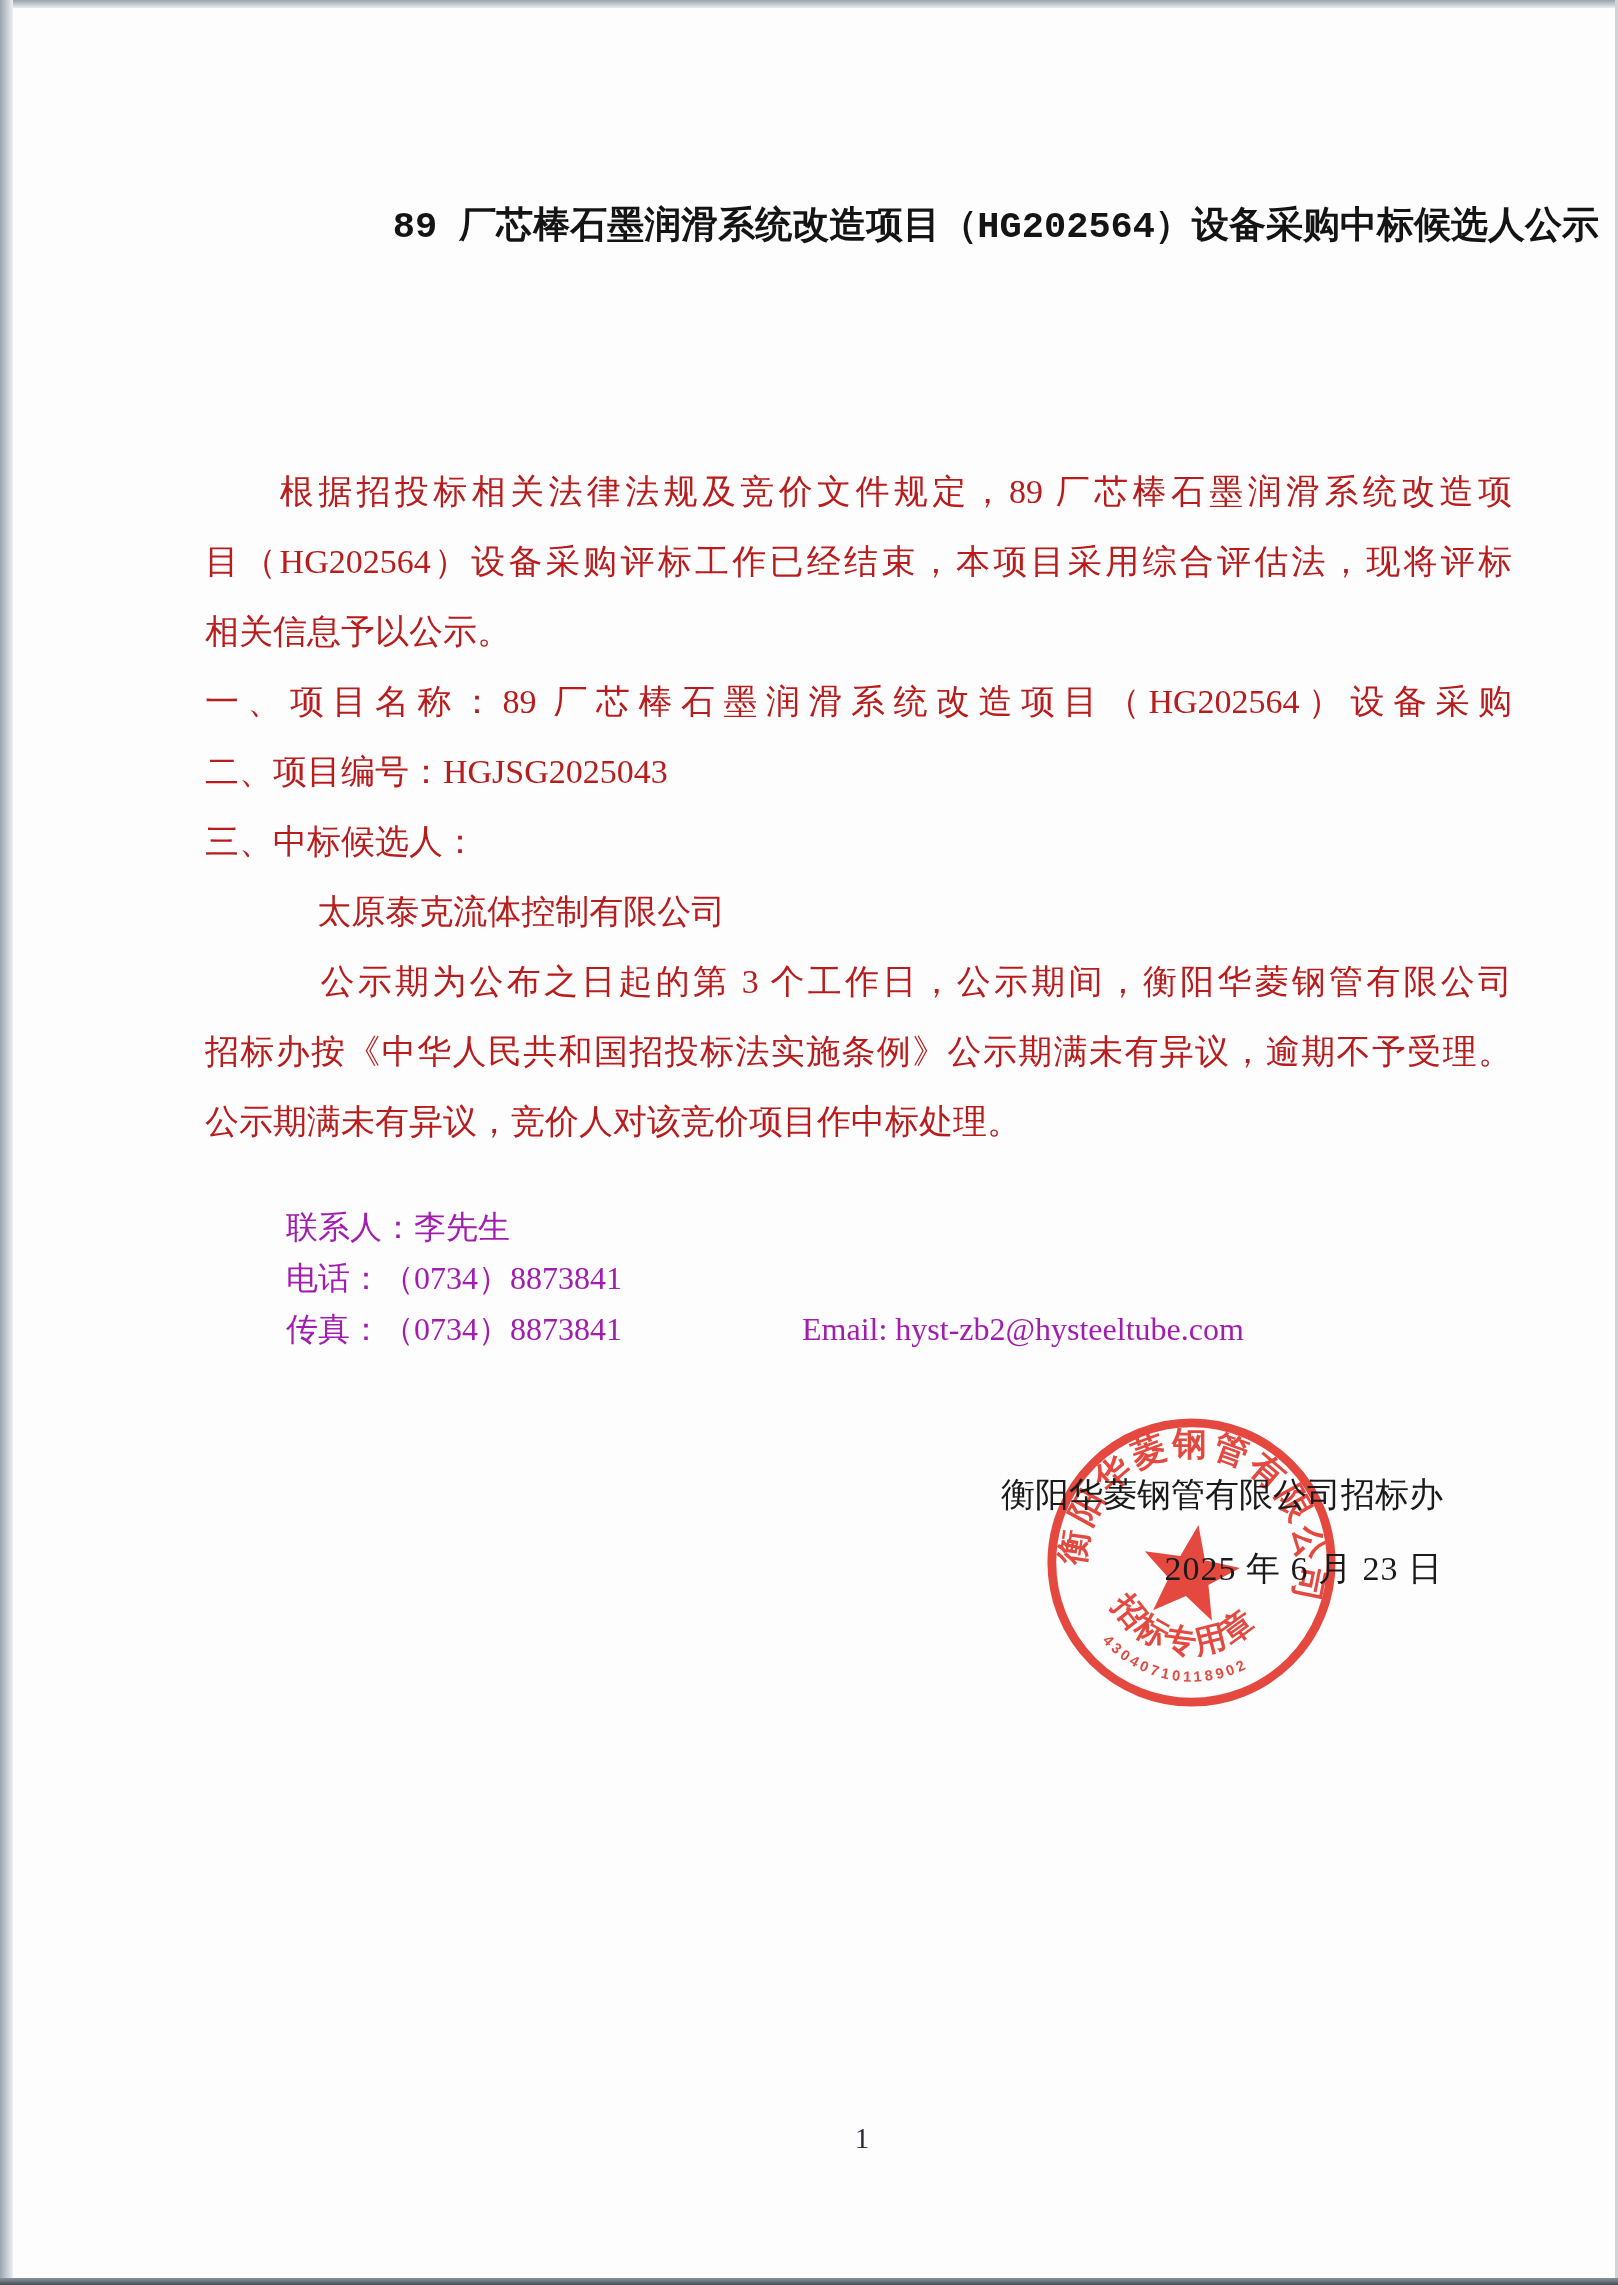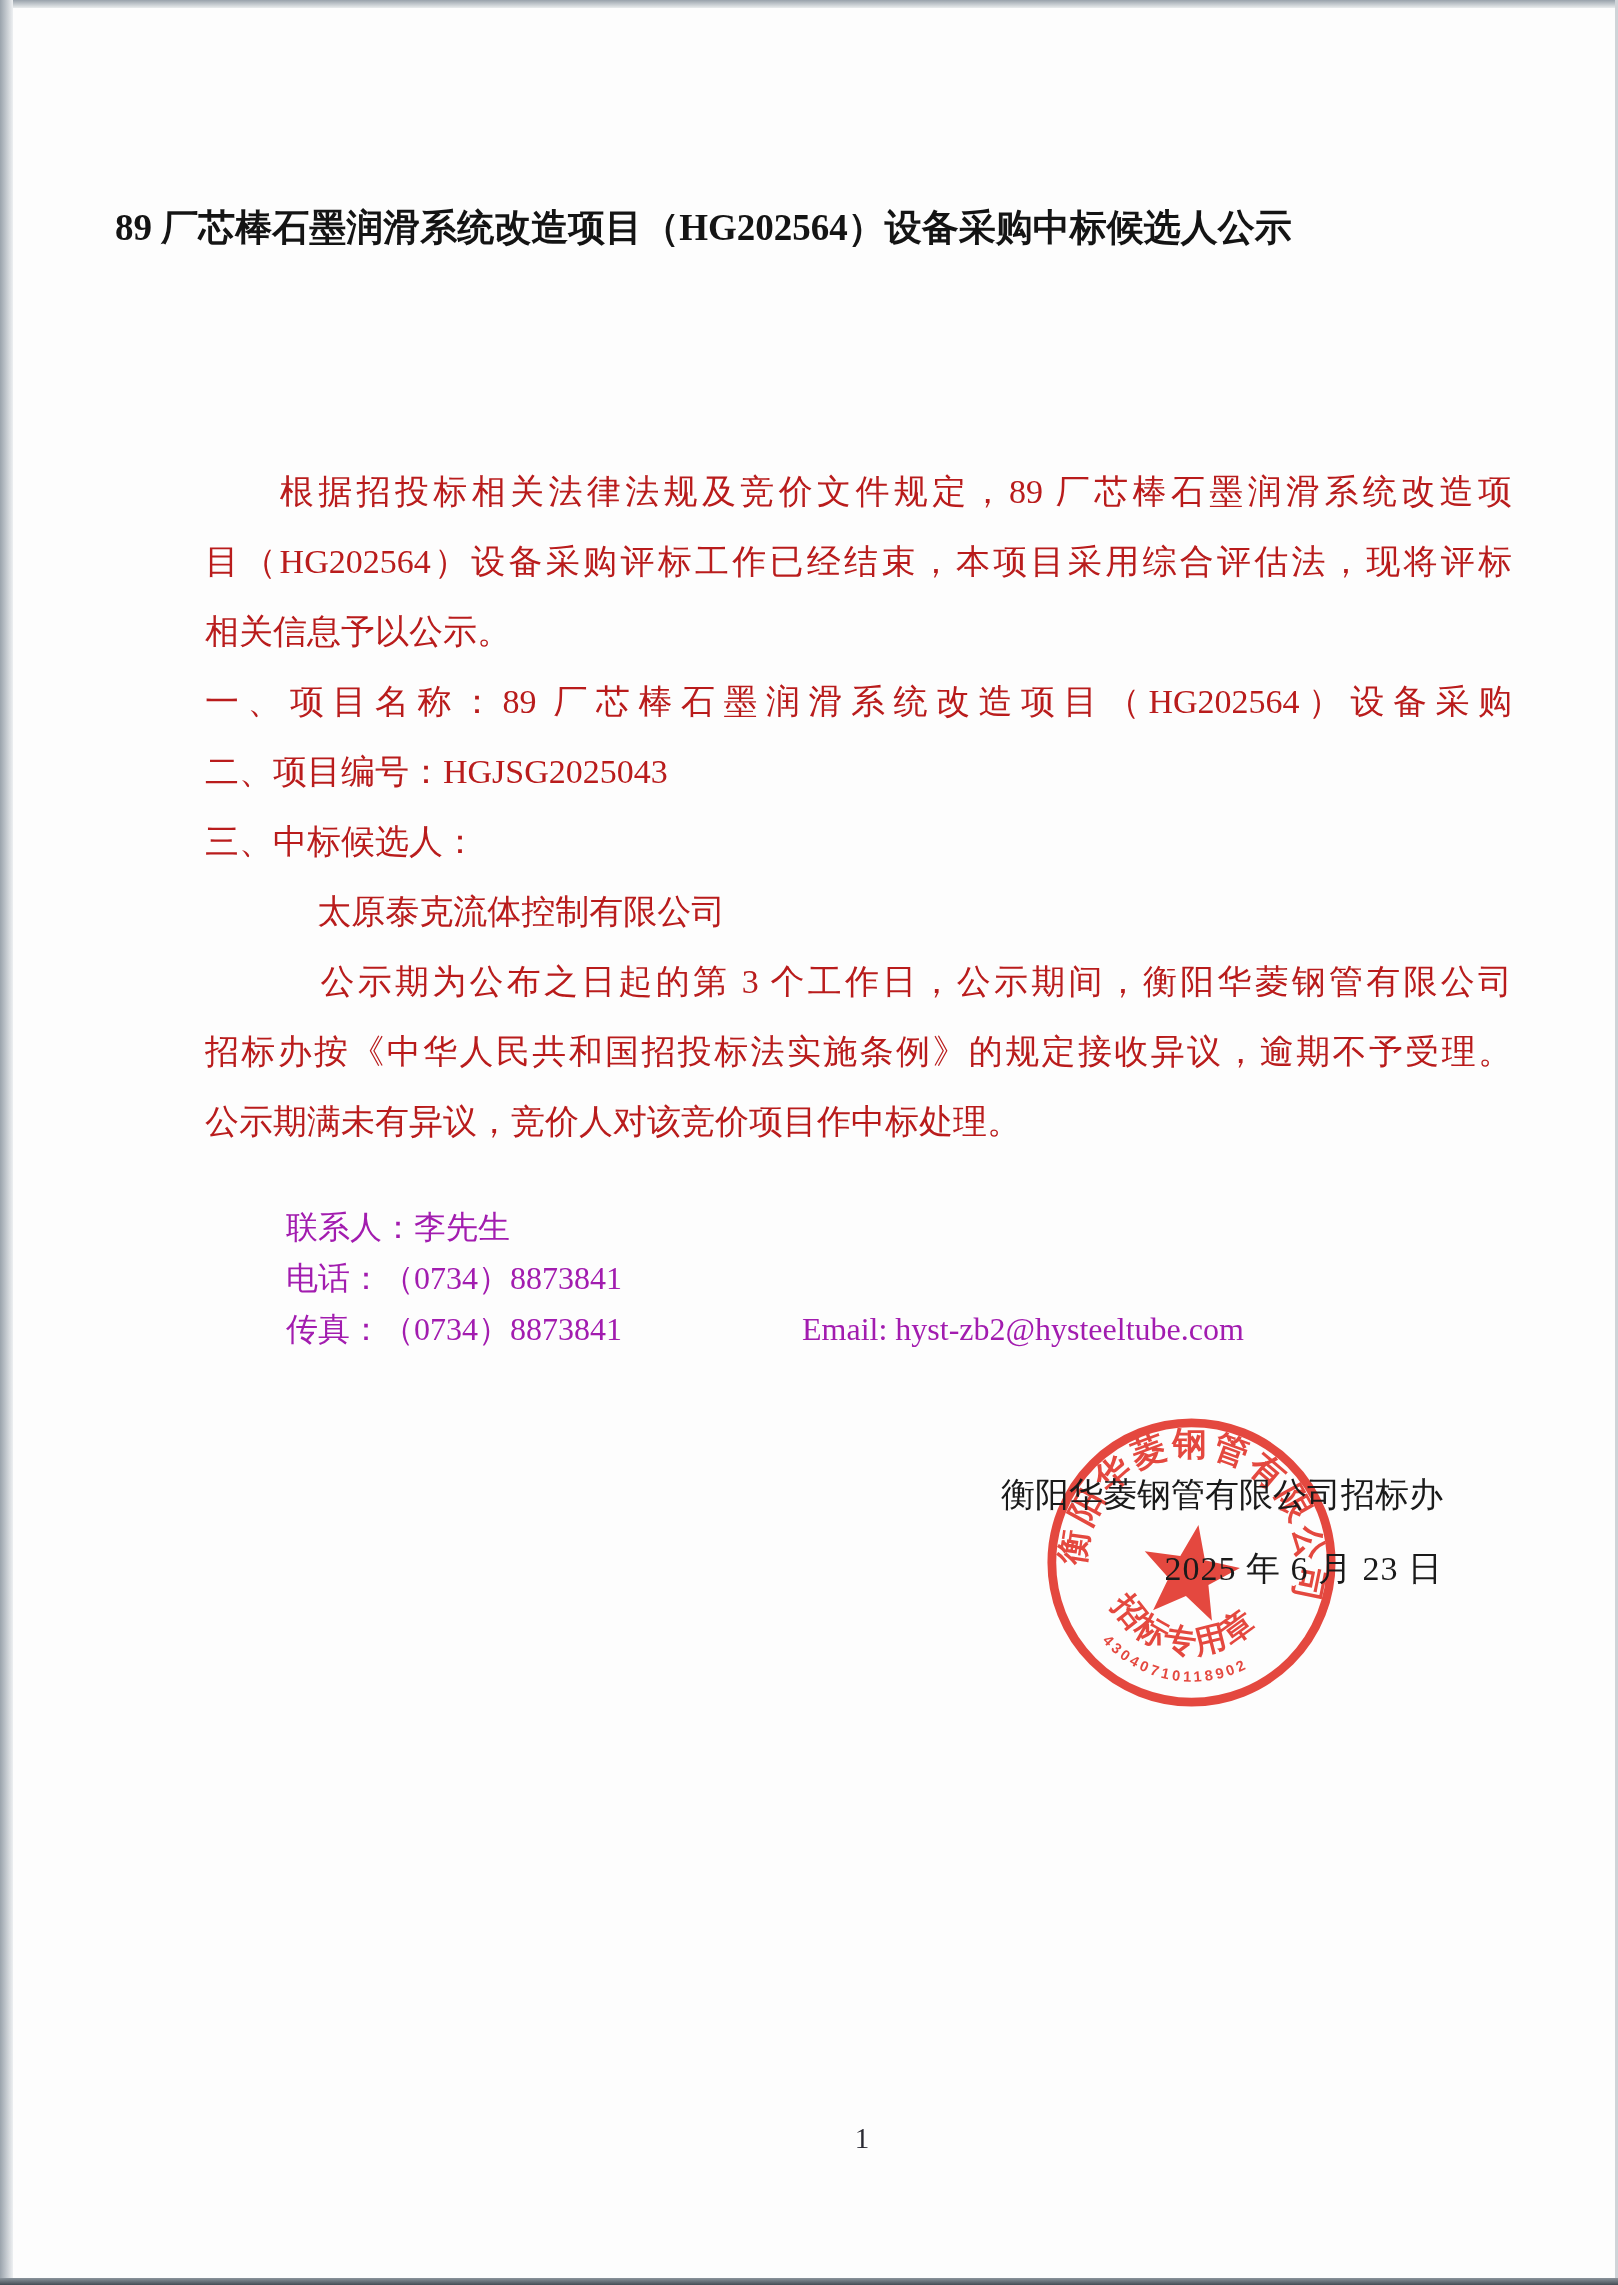--- a/index.html
+++ b/index.html
@@ -14,22 +14,22 @@
                 background:linear-gradient(#99a2ab,#e9eced); }
   .edge-left  { position:absolute; left:0; top:0; width:12.7px; height:2286px;
                 background:linear-gradient(90deg,#9aa3ac,#eef0f2); }
   .edge-right { position:absolute; right:0; top:0; width:3.9px; height:2286px;
                 background:#cfd4d8; }
   .edge-bottom{ position:absolute; left:0; bottom:0; width:1619px; height:7.8px;
                 background:linear-gradient(#8b949c,#3c434b); }
 
   .title {
     position:absolute; left:115px; width:1484px; top:203px;
-    font-family:Liberation Serif, serif;
-    font-size:37px; font-weight:700; text-align:left; line-height:49px;
+    font-family:Liberation Mono, monospace;
+    font-size:37px; font-weight:700; text-align:right; line-height:49px;
     color:#141414; letter-spacing:0px; white-space:nowrap;
   }
 
   .body-block {
     position:absolute; left:205px; width:1307px; top:457px;
     font-size:34px; line-height:70px; color:#b91c1c;
   }
   .body-block .line { width:100%; white-space:nowrap; }
   .body-block .fill { text-align:justify; text-align-last:justify; white-space:normal; }
   .ind-22 { text-indent:2.2em; }
@@ -78,21 +78,21 @@
 
   <div class="body-block">
     <div class="line fill ind-22">根据招投标相关法律法规及竞价文件规定，89 厂芯棒石墨润滑系统改造项</div>
     <div class="line fill">目（HG202564）设备采购评标工作已经结束，本项目采用综合评估法，现将评标</div>
     <div class="line">相关信息予以公示。</div>
     <div class="line fill">一、项目名称：89 厂芯棒石墨润滑系统改造项目（HG202564）设备采购</div>
     <div class="line">二、项目编号：HGJSG2025043</div>
     <div class="line">三、中标候选人：</div>
     <div class="line ind-33">太原泰克流体控制有限公司</div>
     <div class="line fill ind-34">公示期为公布之日起的第 3 个工作日，公示期间，衡阳华菱钢管有限公司</div>
-    <div class="line fill">招标办按《中华人民共和国招投标法实施条例》的规定接收异议，逾期不予受理。</div>
+    <div class="line fill">招标办按《中华人民共和国招投标法实施条例》公示期满未有异议，逾期不予受理。</div>
     <div class="line">公示期满未有异议，竞价人对该竞价项目作中标处理。</div>
   </div>
 
   <div class="contact">
     <div class="row">联系人：李先生</div>
     <div class="row">电话：（0734）8873841</div>
     <div class="row">
       <span>传真：（0734）8873841</span>
       <span class="email">Email: hyst-zb2@hysteeltube.com</span>
     </div>

